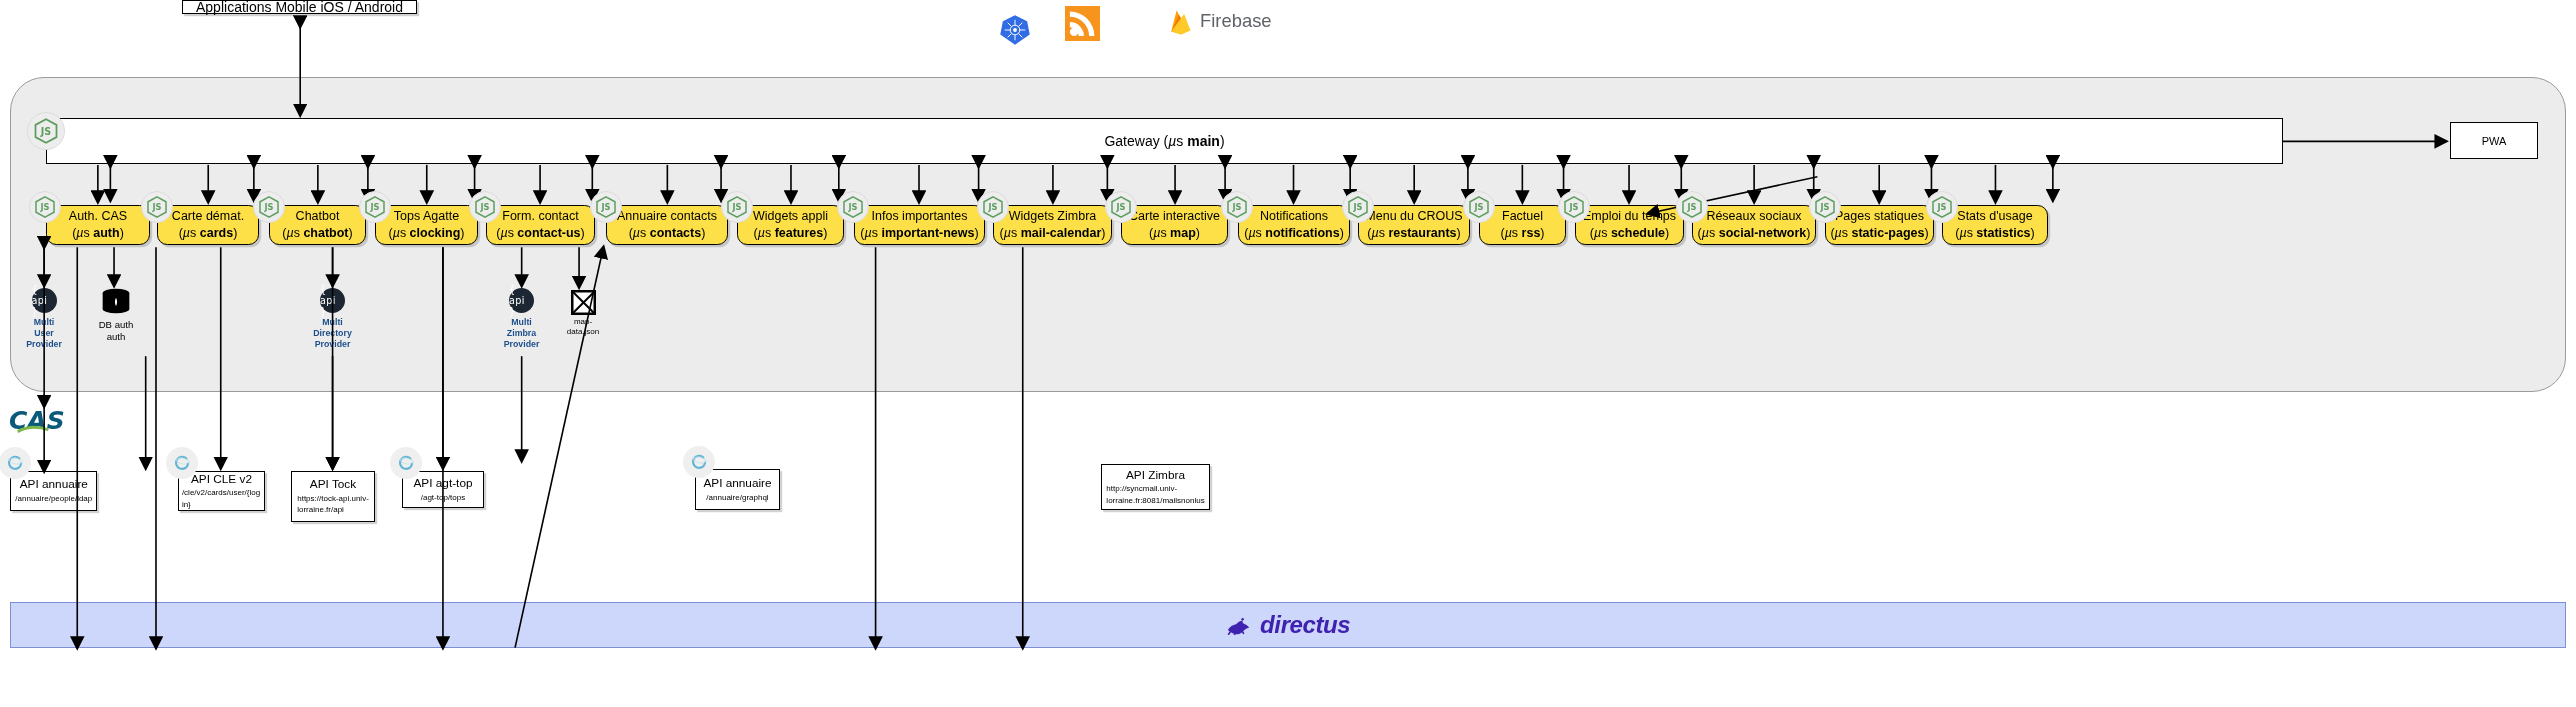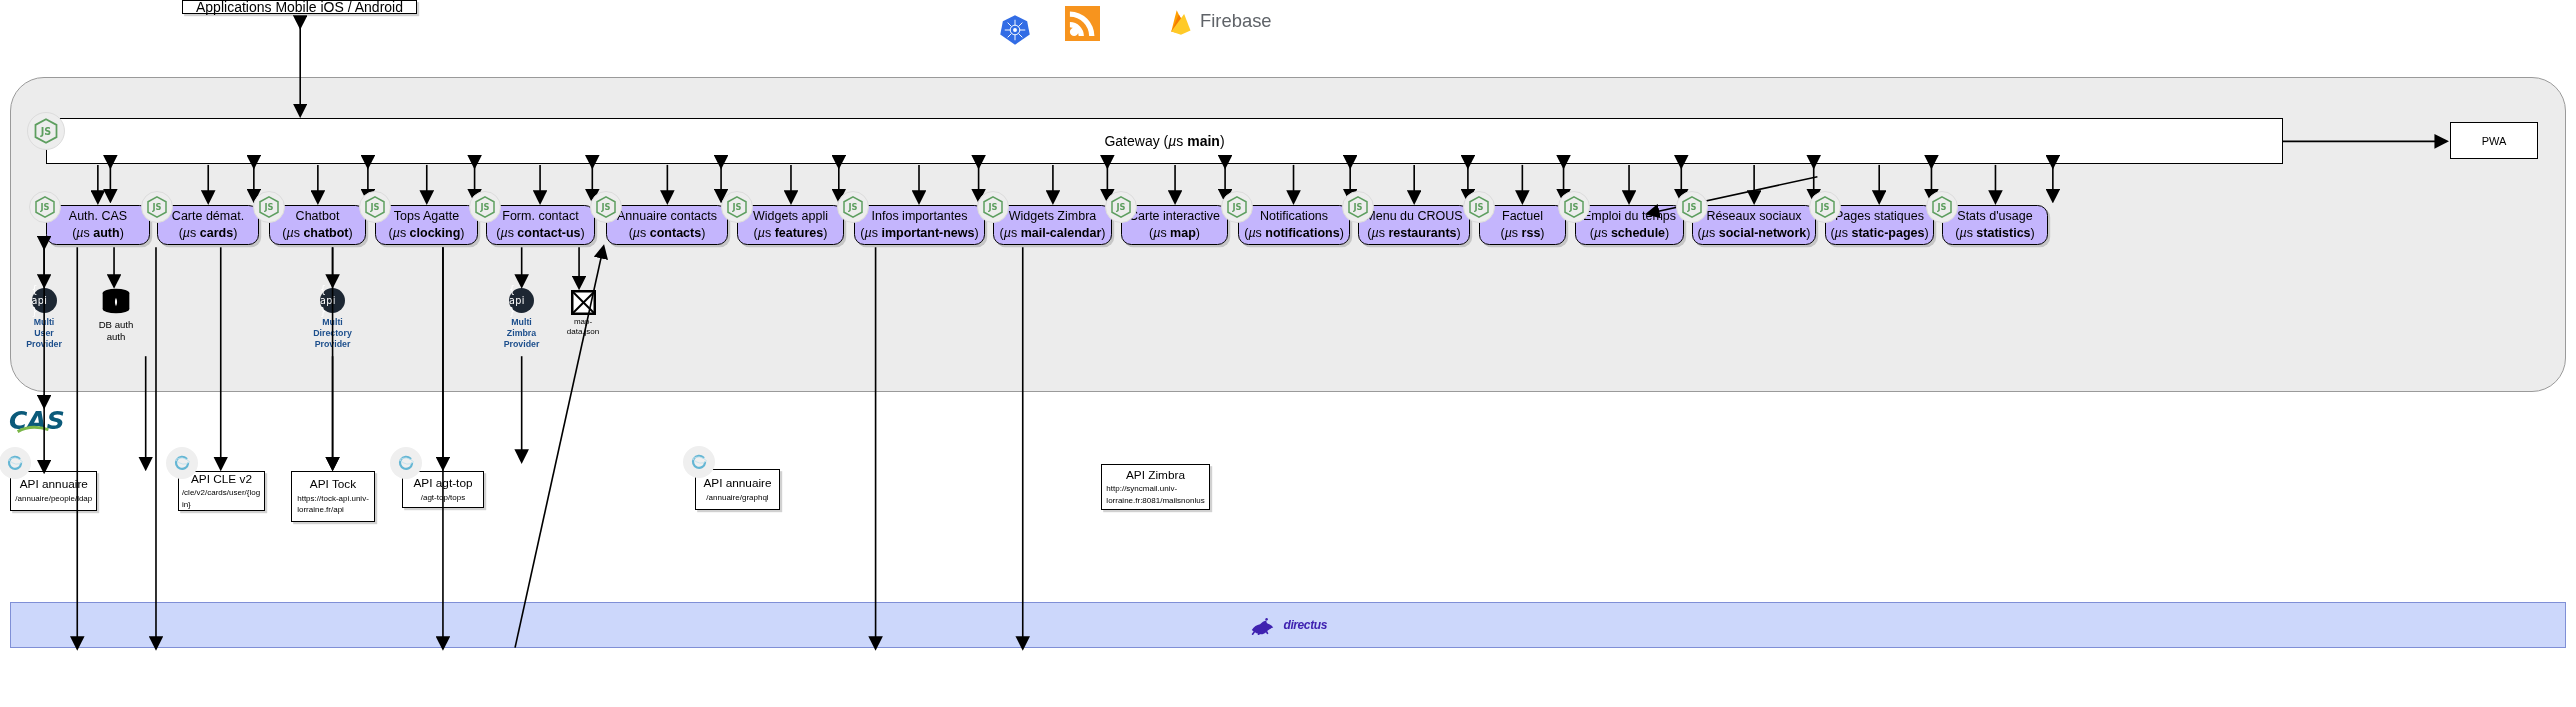--- a/index.html
+++ b/index.html
@@ -10,21 +10,21 @@
 
   
   .box{
     background:#ffffff;border:1.5px solid #000;
     display:flex;flex-direction:column;align-items:center;justify-content:center;
     text-align:center;color:#000;
   }
   .box.shadow{box-shadow:2.2px 2.2px 0 rgba(0,0,0,.18);}
 
   .ms-box{
-    border:1.5px solid #000;background:#c4b5fd;border-radius:10.3px;
+    border:1.5px solid #000;background:#fde047;border-radius:10.3px;
     display:flex;flex-direction:column;align-items:center;justify-content:center;
     font-size:12.5px;line-height:1.35;color:#000;box-shadow:2.2px 2.2px 0 rgba(0,0,0,.16);
   }
   .ms-line2{white-space:nowrap;}
   .ms-line2 .mu{font-style:italic;}
   .ms-line2 b{font-weight:bold;}
 
   
   #k8s-container{
     left:10.3px;top:77px;width:2556px;height:315px;
@@ -72,21 +72,21 @@
     border-radius:50%;background:#efefef;display:flex;align-items:center;justify-content:center;z-index:2;
   }
 
   
   #directus-bar{
     left:10.3px;top:602px;width:2556px;height:46px;
     background:#ccd7fb;border:1.1px solid #7f8fd6;
     display:flex;align-items:center;justify-content:center;gap:8.8px;
   }
   .directus-word{
-    color:#3f22b0;font-size:12px;font-weight:bold;font-style:italic;letter-spacing:-0.4px;
+    color:#3f22b0;font-size:24px;font-weight:bold;font-style:italic;letter-spacing:-0.4px;
   }
 
   
   #wires{position:absolute;left:0;top:0;width:2576px;height:708px;pointer-events:none;}
 
   
   .firebase-word{font-size:18.4px;color:#5f6368;}
 </style>
 </head>
 <body>

